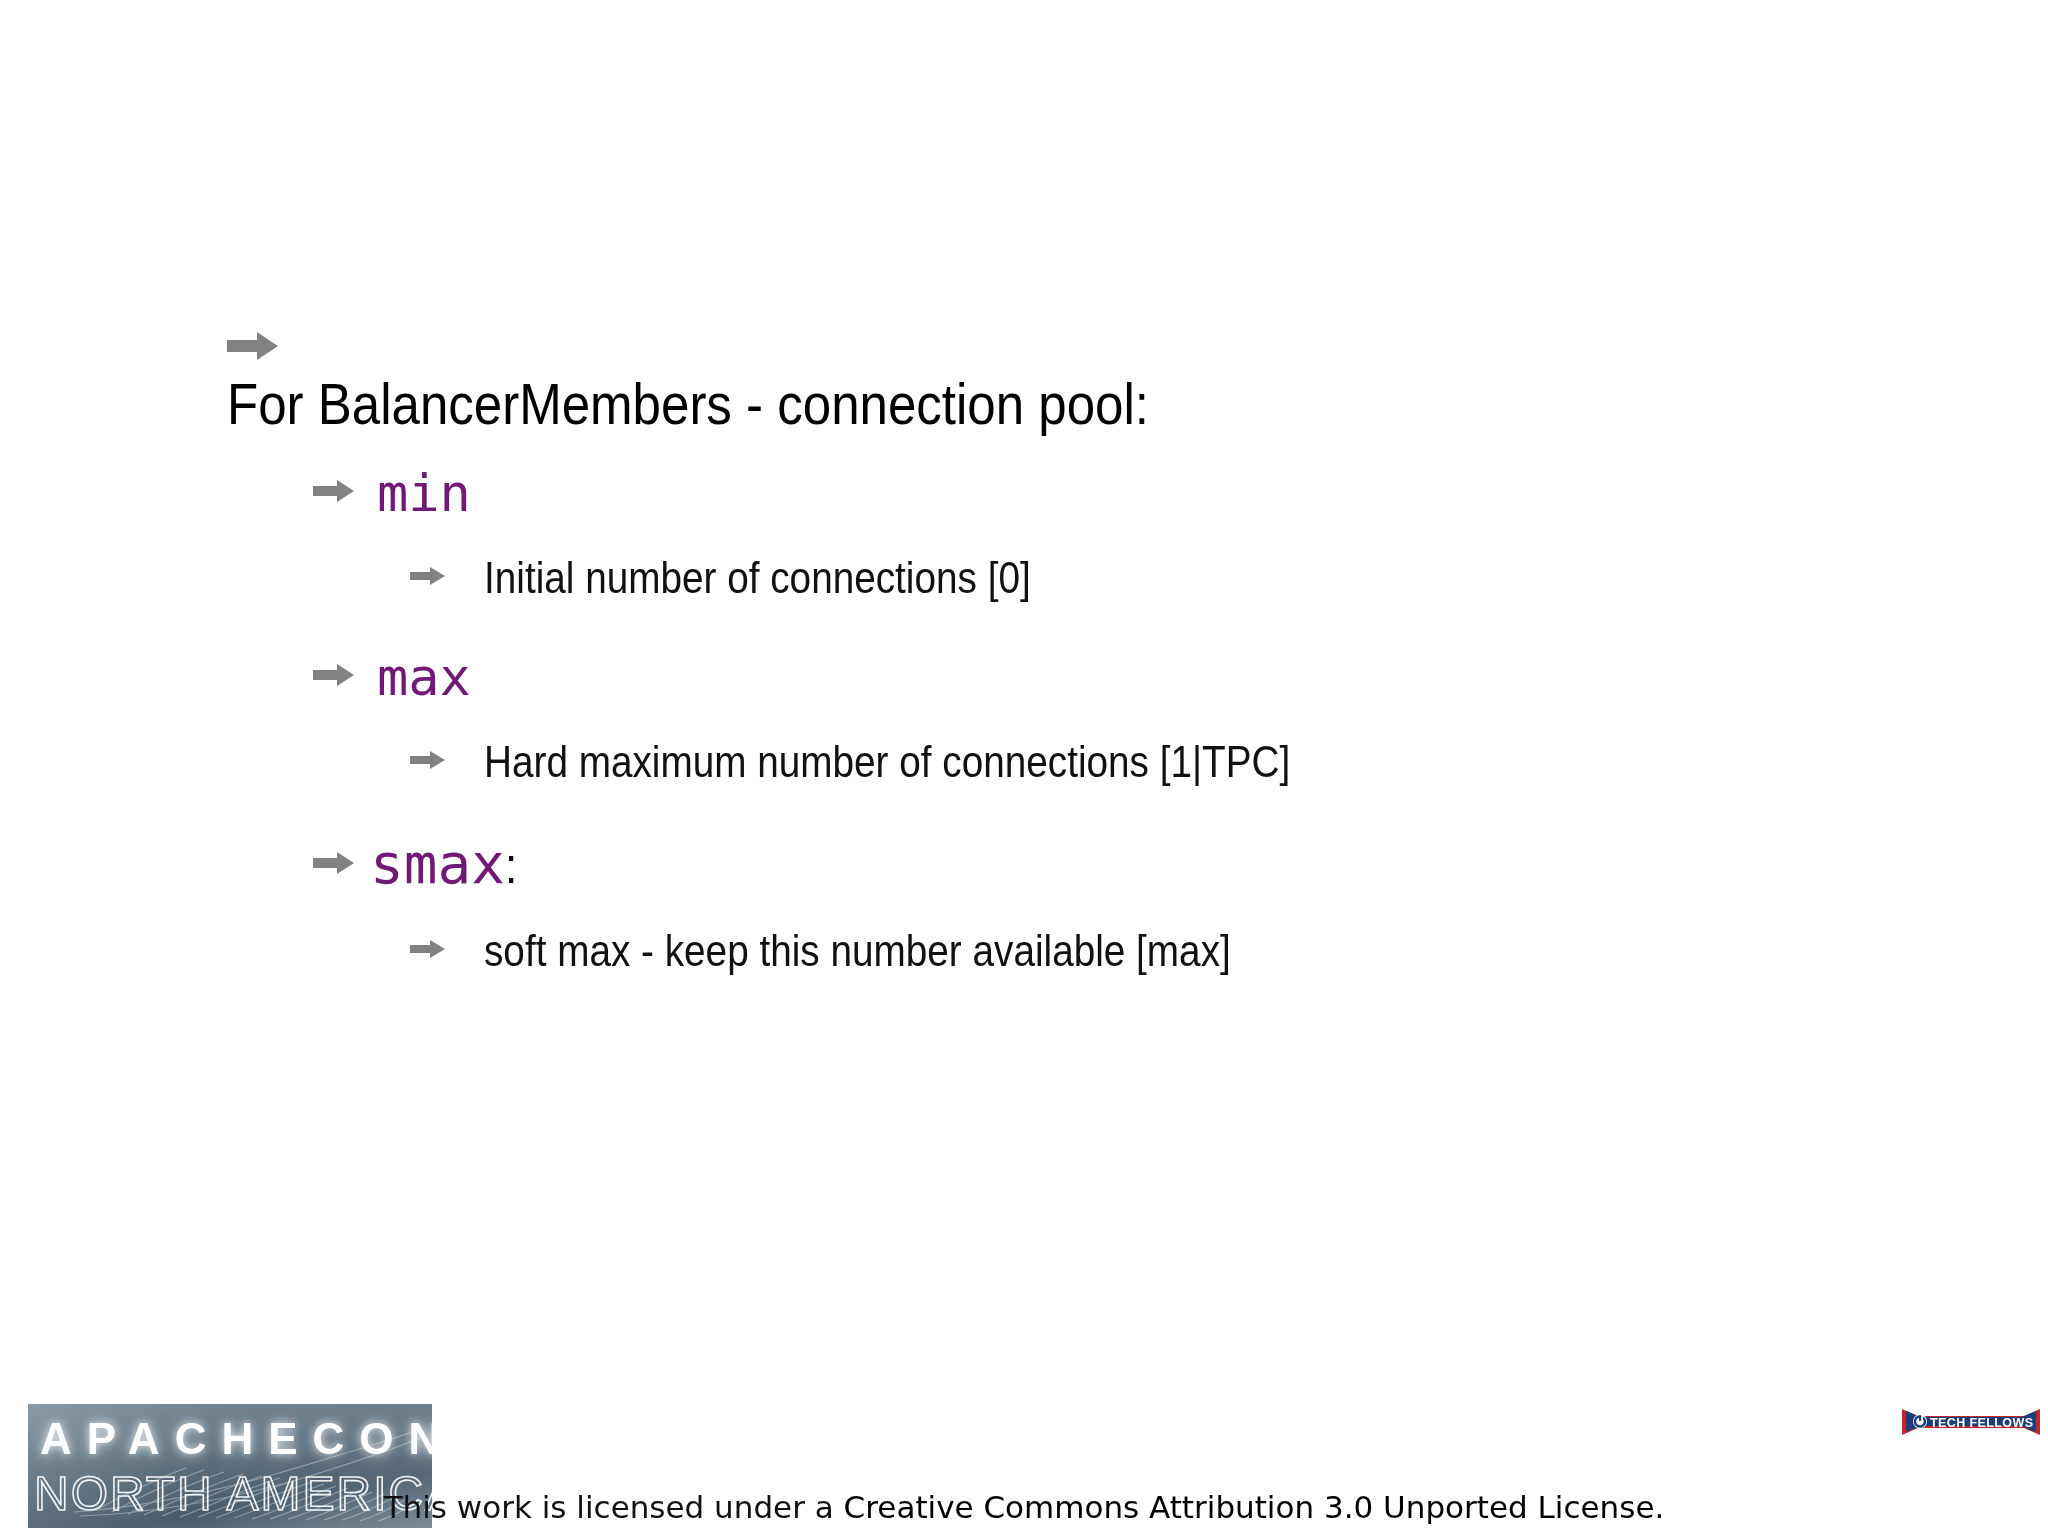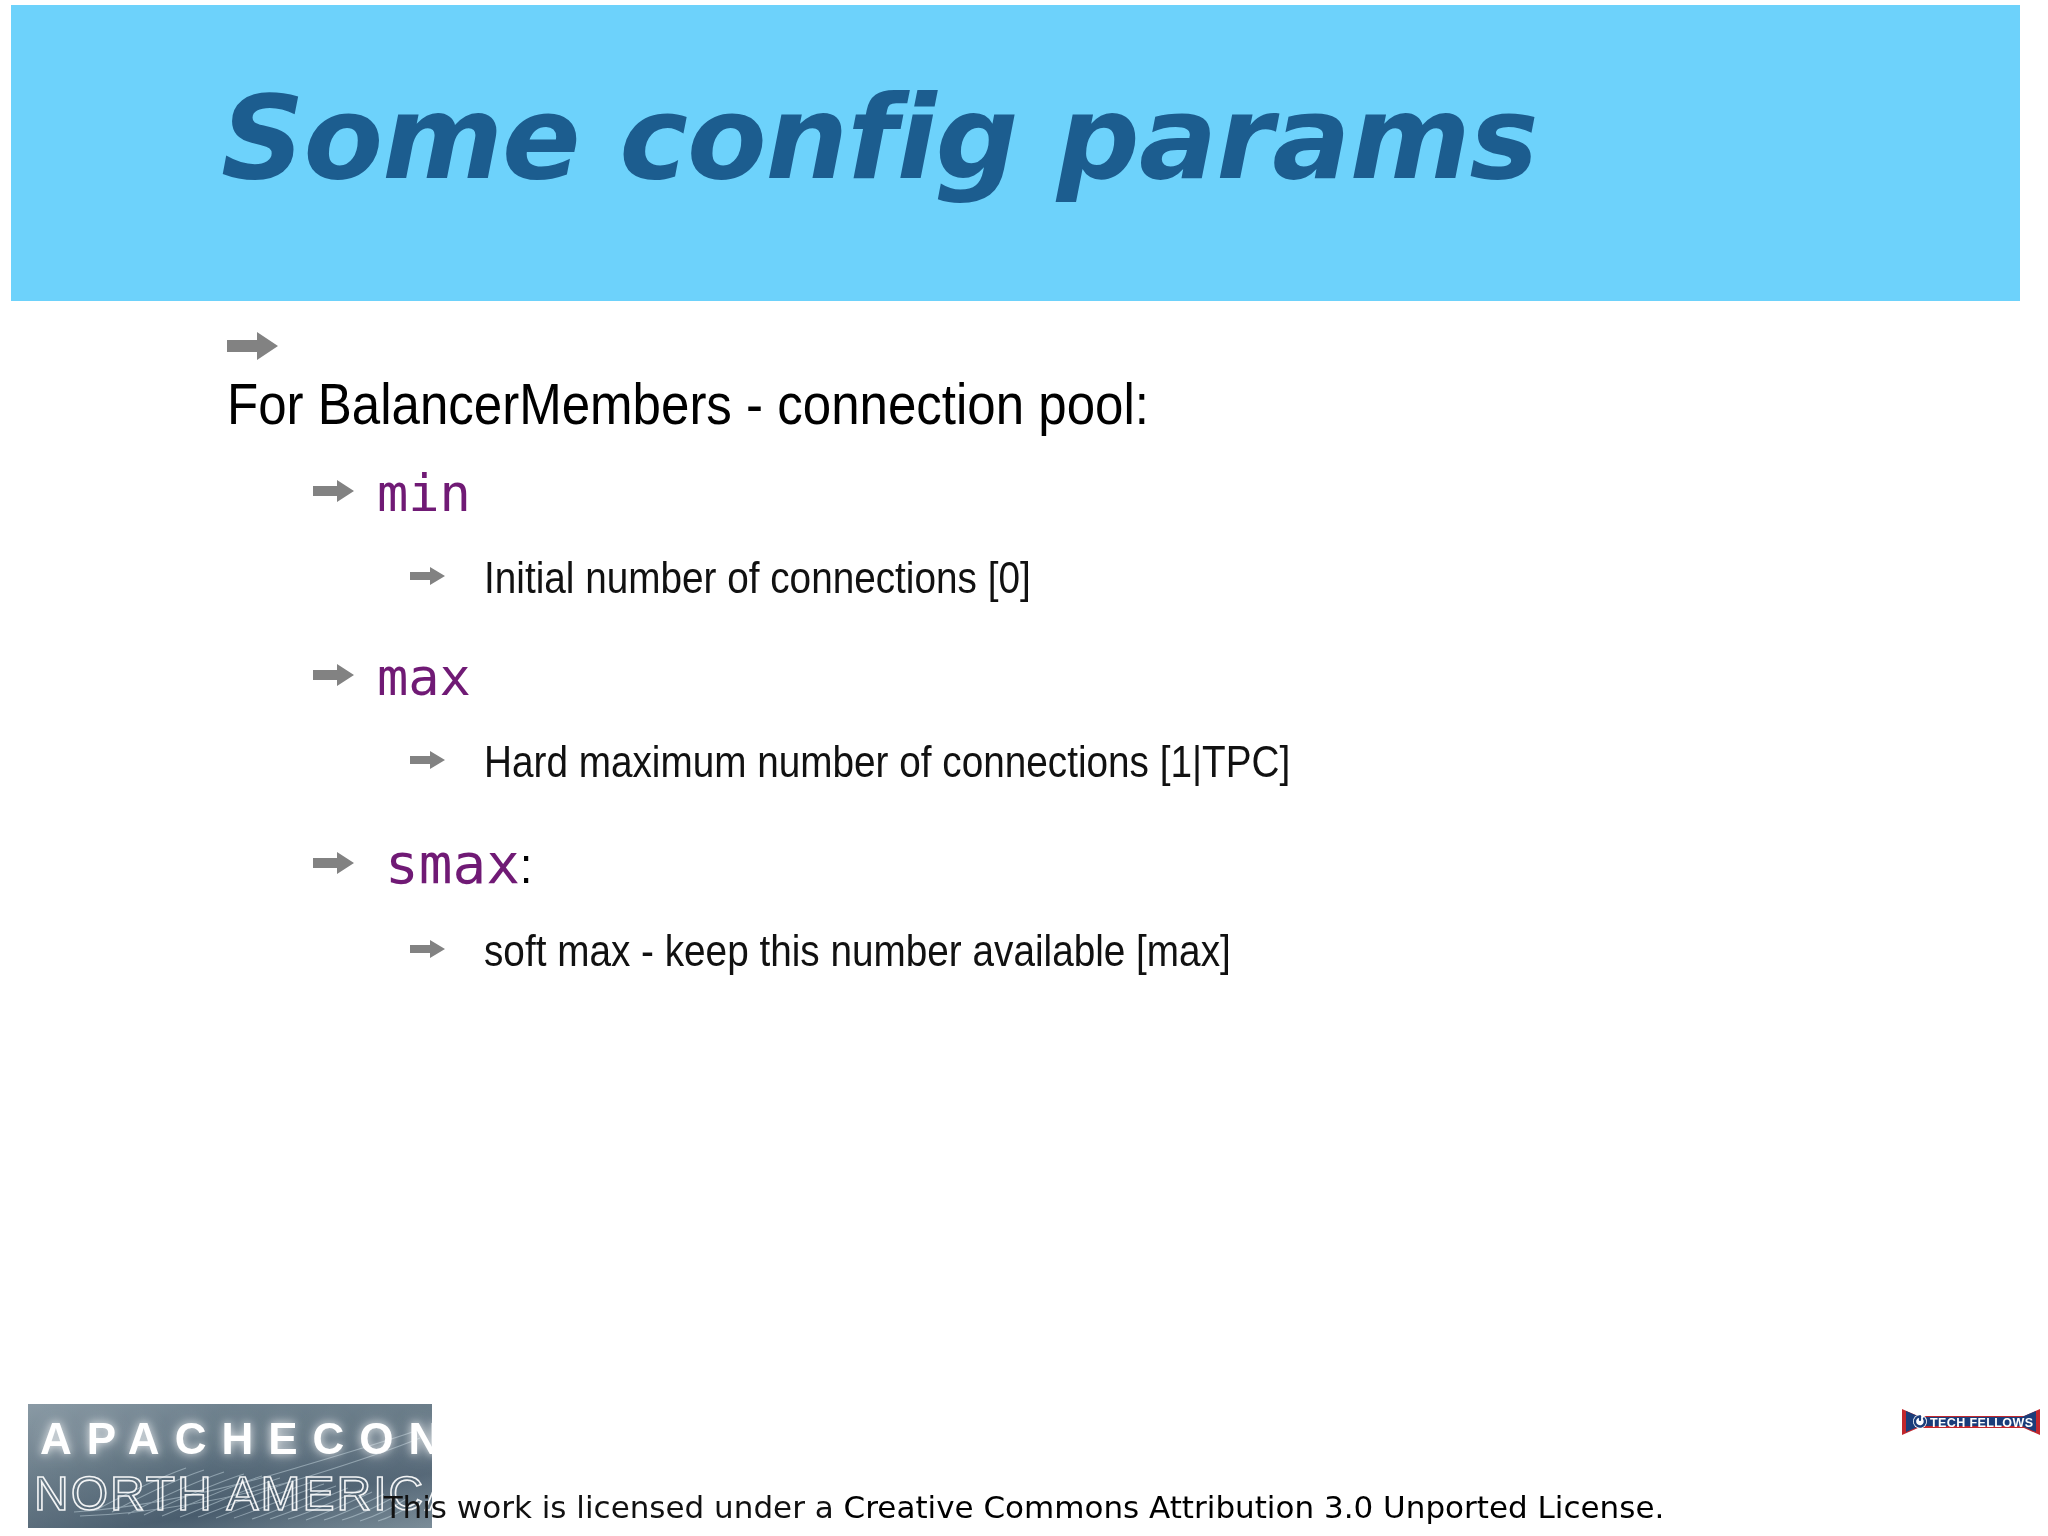--- a/index.html
+++ b/index.html
@@ -88,21 +88,21 @@
     white-space: nowrap;
   }
   .lvl2 .colon {
     font-family: "Liberation Sans", sans-serif;
     font-size: 50px;
     color: #000000;
     transform: scaleX(0.88);
     transform-origin: left center;
     display: inline-block;
   }
-  .lvl2.smax .code { font-size: 56px; margin-left: 30px; }
+  .lvl2.smax .code { font-size: 56px; margin-left: 15px; }
 
   
   .lvl3 { padding-left: 410px; margin-bottom: 8px; }
   .lvl3 .arrow { width: 36px; transform: translateY(-7px); }
   .lvl3 .txt {
     font-family: "Liberation Sans", sans-serif;
     font-size: 44px;
     font-weight: 400;
     color: #111111;
     margin-left: 38px;
@@ -183,23 +183,20 @@
     width: 142px;
     height: 40px;
   }
   .tf-svg { display: block; }
 </style>
 </head>
 <body>
 
 <div class="slide">
 
-  <div class="title-band">
-    <div class="title-text">Some config params</div>
-  </div>
 
   <div class="body">
 
     <div class="row lvl1">
       <span class="arrow">
         <svg width="52" height="30" viewBox="0 0 52 30" aria-hidden="true">
           <path d="M0 9 H30 V1 L51 15 L30 29 V21 H0 Z" fill="#828282"></path>
         </svg>
       </span>
       <span class="txt">For BalancerMembers - connection pool:</span>

